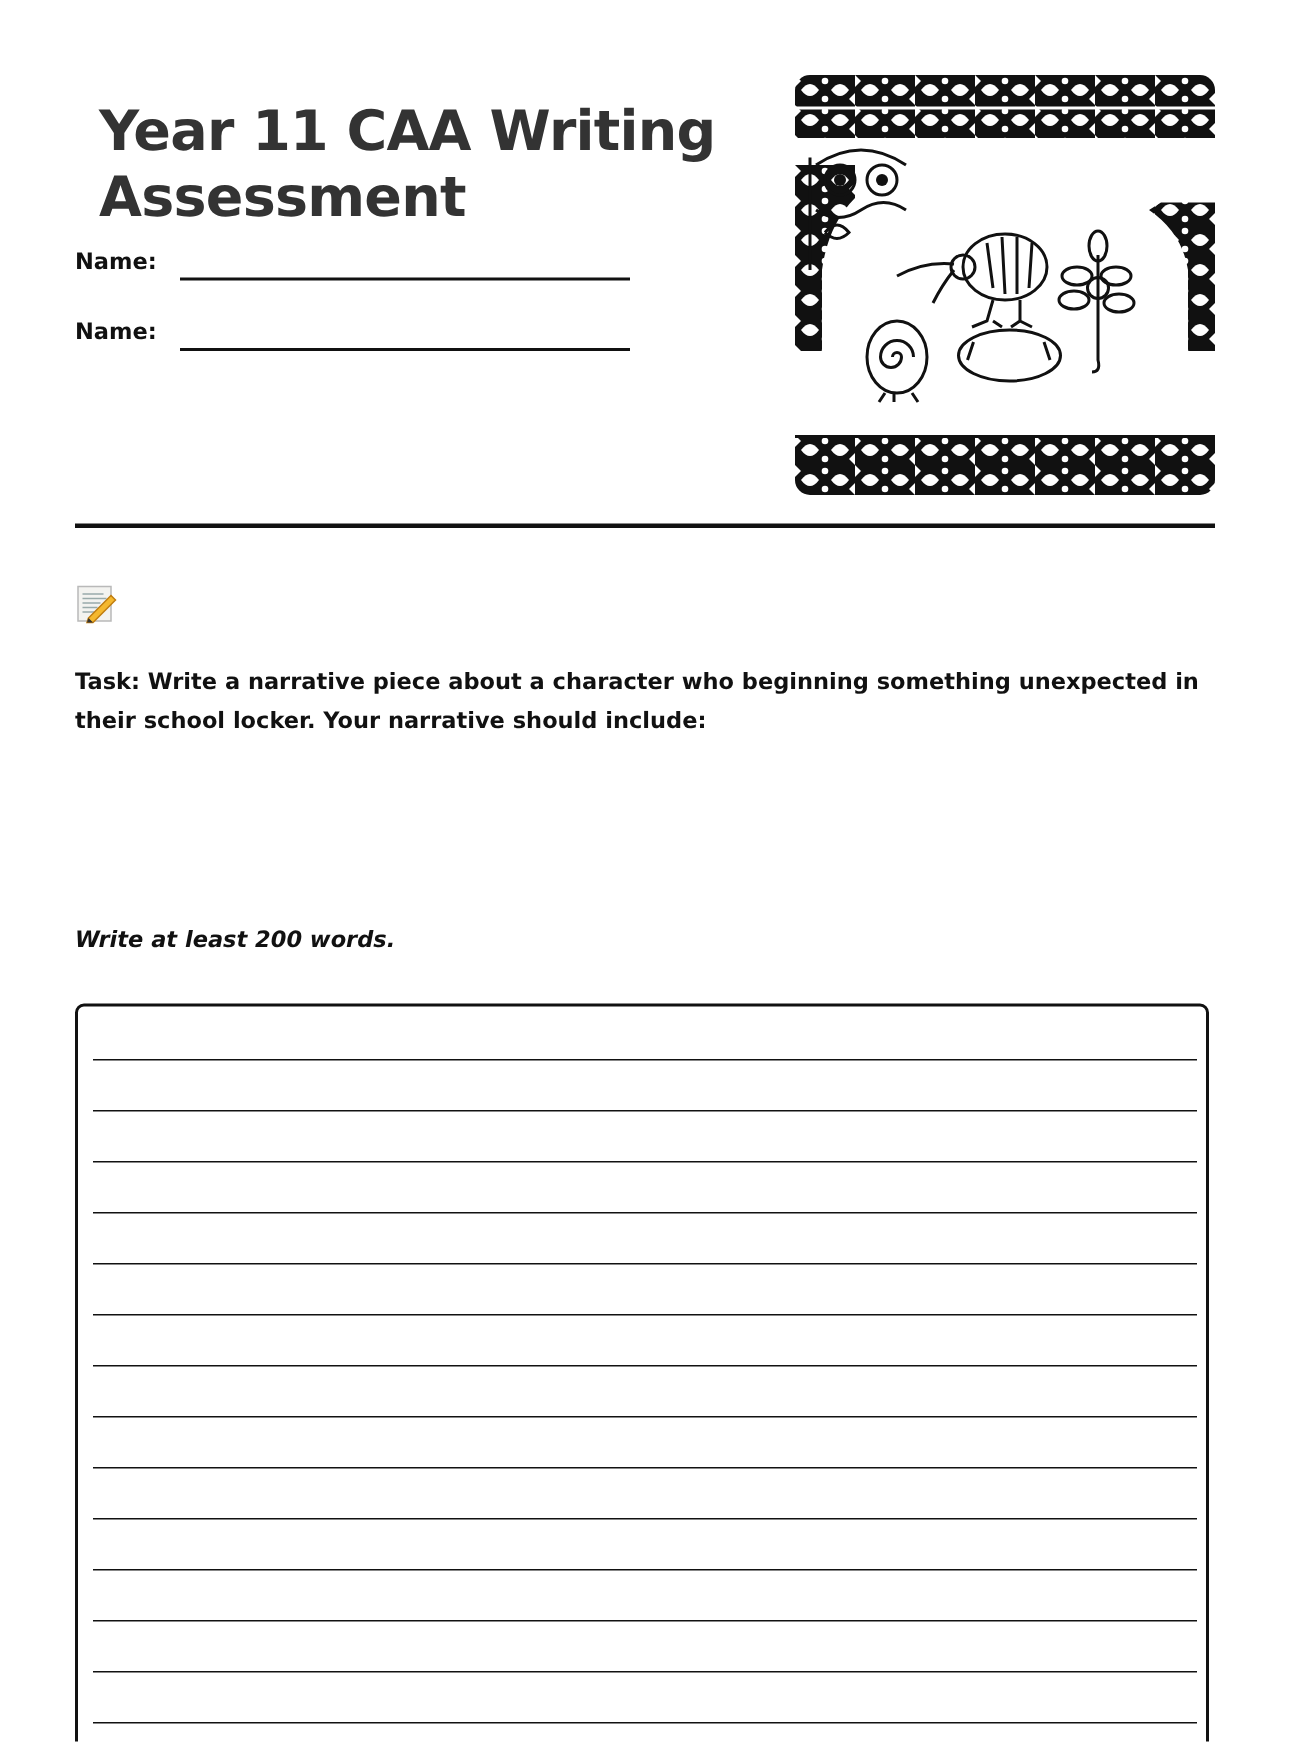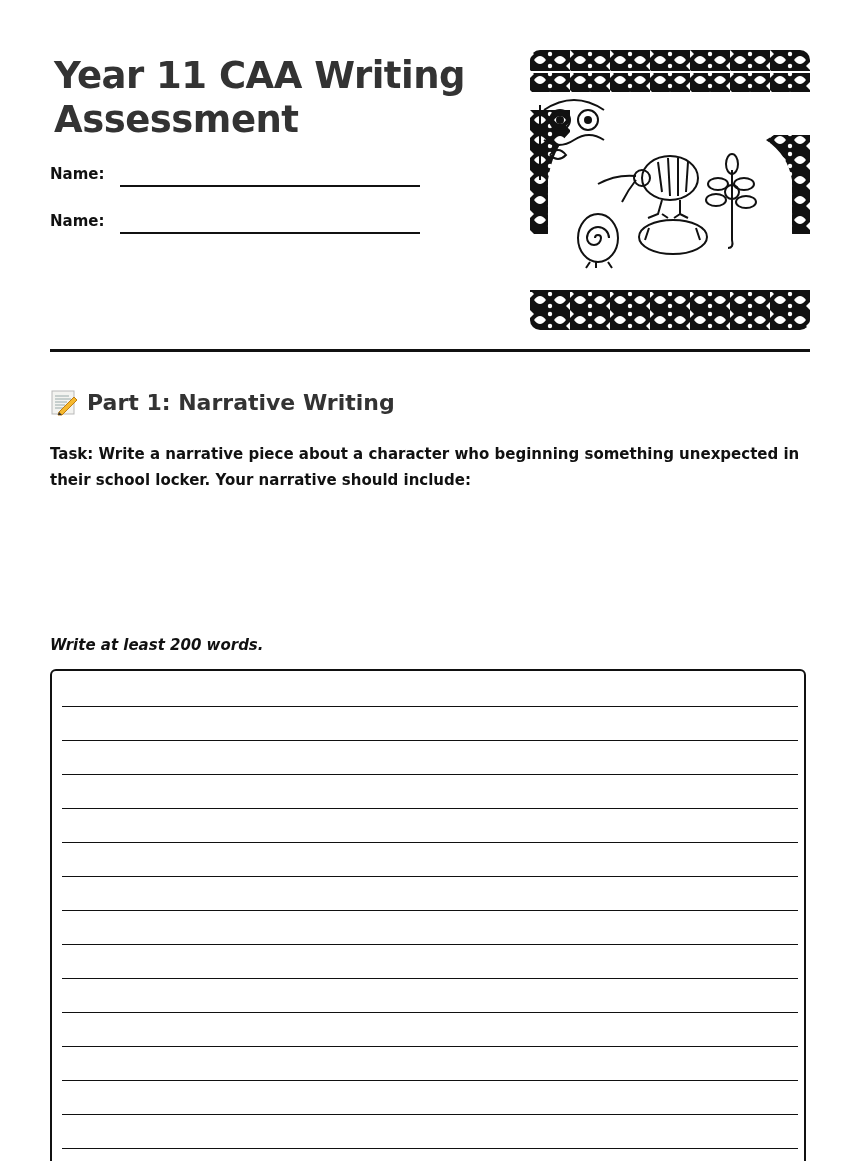--- a/index.html
+++ b/index.html
@@ -7,21 +7,21 @@
       width: 860px; height: 1161px; overflow: hidden;
       font-family: "DejaVu Sans", "Liberation Sans", sans-serif;
       color: #111;
       position: relative;
     }
     .page { position: absolute; left: 50px; top: 0; width: 760px; }
     .header { position: relative; height: 352px; }
     .title {
       position: absolute; left: 0; top: 50px;
       font-size: 37px; font-weight: bold; color: #333333;
-      line-height: 44px; margin: 4px; letter-spacing: -0.5px;
+      line-height: 44px; margin: 16px; letter-spacing: -0.5px;
       width: 440px;
     }
     .field { position: absolute; left: 0; font-size: 15px; font-weight: bold; color: #111; }
     .field .lbl { position: absolute; left: 0; top: 0; }
     .field .line { position: absolute; left: 70px; top: 20px; width: 300px; border-bottom: 2px solid #111; }
     .field.name { top: 165px; }
     .field.date { top: 212px; }
     .logo {
       position: absolute; left: 480px; top: 50px; width: 280px; height: 280px;
       border-radius: 10px; overflow: hidden; background: #fff;
@@ -35,21 +35,21 @@
     .section-title .icon { width: 28px; height: 28px; margin-right: 9px; }
     .task {
       position: absolute; top: 441px; left: 0; width: 760px;
       font-size: 15px; font-weight: bold; line-height: 26px; margin: 0;
     }
     .bullets {
       position: absolute; top: 509px; left: 0; margin: 0; padding-left: 40px;
       font-size: 15px; font-weight: bold; line-height: 25.5px;
     }
     .note {
-      position: absolute; top: 636px; left: 0;
+      position: absolute; top: 617px; left: 0;
       font-size: 15px; font-weight: bold; font-style: italic; margin: 0; text-align: center;
     }
     .writing-box {
       position: absolute; top: 669px; left: 0; width: 756px; height: 520px;
       border: 2px solid #111; border-radius: 6px; box-sizing: border-box;
     }
     .writing-line {
       position: absolute; left: 10px; width: 736px; border-top: 1.5px solid #111;
     }
   </style>
@@ -142,21 +142,20 @@
     <div class="rule"></div>
   </div>
 
   <h2 class="section-title">
     <svg class="icon" viewBox="0 0 28 28">
       <rect x="2" y="3" width="22" height="23" fill="#f3f3f0" stroke="#b9b9b9"></rect>
       <path d="M5 8h14M5 11h16M5 14h12M5 17h10M5 20h8" stroke="#9aa" stroke-width="1"></path>
       <path d="M9 24 L24 9 L27 12 L12 27 L8 27z" fill="#f5b82e" stroke="#c07d10"></path>
       <path d="M8 27 L9 24 L12 27z" fill="#333"></path>
     </svg>
-    <span>Part 1: Narrative Writing</span>
   </h2>
 
   <p class="task">Task: Write a narrative piece about a character who beginning something unexpected in their school locker. Your narrative should include:</p>
 
 
   <p class="note">Write at least 200 words.</p>
 
   <div class="writing-box">
     <div class="writing-line" style="top:35px"></div>
     <div class="writing-line" style="top:69px"></div>

